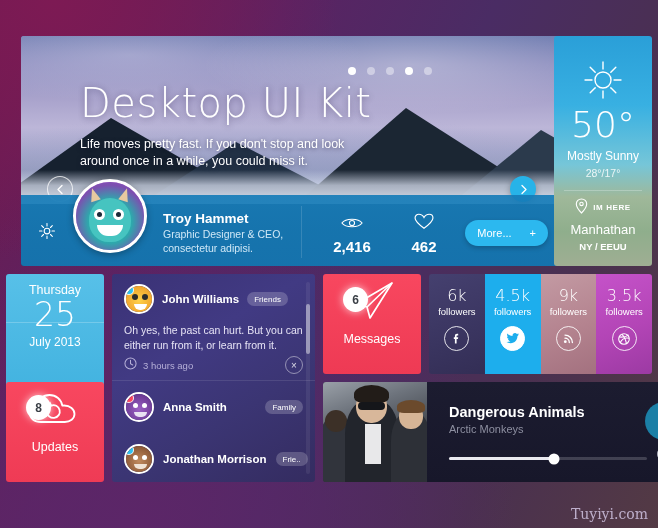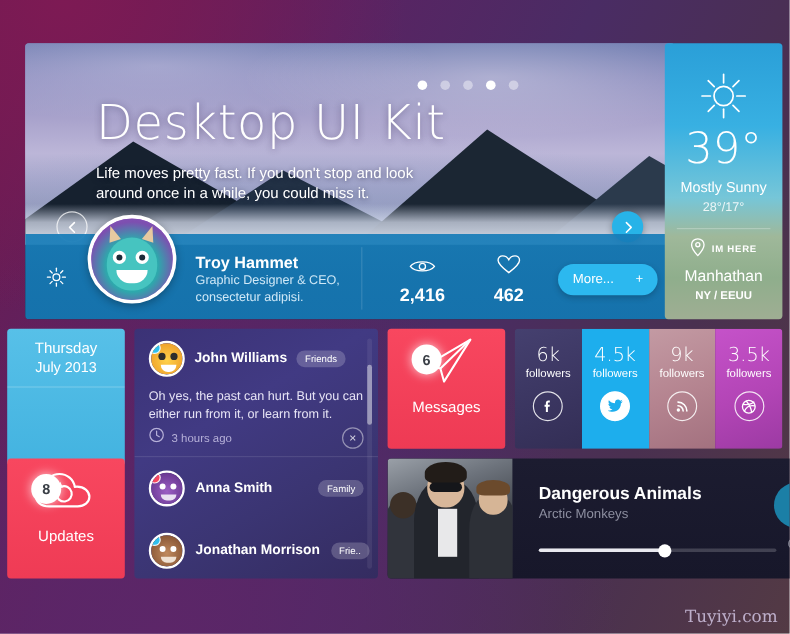--- a/index.html
+++ b/index.html
@@ -341,40 +341,41 @@
             <line x1="22" y1="33" x2="22" y2="40"></line>
           <line x1="4" y1="22" x2="11" y2="22"></line>
             <line x1="33" y1="22" x2="40" y2="22"></line>
           <line x1="9.2" y1="9.2" x2="14.2" y2="14.2"></line>
             <line x1="29.8" y1="29.8" x2="34.8" y2="34.8"></line>
           <line x1="34.8" y1="9.2" x2="29.8" y2="14.2"></line>
             <line x1="14.2" y1="29.8" x2="9.2" y2="34.8"></line>
         </g>
       </svg>
     </span>
-    <div class="w-temp">39°</div>
+    <div class="w-temp">50°</div>
     <div class="w-cond">Mostly Sunny</div>
     <div class="w-range">28°/17°</div>
     <div class="w-div"></div>
     <div class="w-here">
       <span>
         <svg width="13" height="16" viewBox="0 0 13 16">
             <path d="M6.5 1 C3.5 1 1.3 3.2 1.3 6 C1.3 9.6 6.5 15 6.5 15 C6.5 15 11.7 9.6 11.7 6 C11.7 3.2 9.5 1 6.5 1 Z" fill="none" stroke="#fff" stroke-width="1.1"></path>
             <circle cx="6.5" cy="5.9" r="1.7" fill="none" stroke="#fff" stroke-width="1.1"></circle>
           </svg>
       </span>
       <span>IM HERE</span>
     </div>
     <div class="w-city">Manhathan</div>
     <div class="w-reg">NY / EEUU</div>
   </div>
 
   <div class="cal">
     <div class="cal-day">Thursday</div>
     <div class="cal-line"></div>
+    <div class="cal-num">25</div>
     <div class="cal-my">July 2013</div>
   </div>
 
   <div class="upd">
     <div class="upd-ico">
       <span>
         <svg width="60" height="42" viewBox="0 0 60 42">
           <path d="M16 34 C9 34 5 30 5 25.5 C5 21.5 8 18.2 12 17.7 C12.8 11.4 18 7 24.5 7 C31 7 36.4 11.6 37.3 17.7 C37.9 17.6 38.5 17.5 39.2 17.5 C45 17.5 49.5 21.3 49.5 26 C49.5 30.6 45.2 34 39.8 34 Z" fill="none" stroke="#fff" stroke-width="1.8" stroke-linejoin="round"></path>
           <path d="M22 23.5 A6.4 6.4 0 1 0 26 17.6" fill="none" stroke="#fff" stroke-width="1.8" stroke-linecap="round"></path>
           <path d="M25.2 13.5 L27.4 18.2 L22.5 18.8 Z" fill="#fff"></path>

